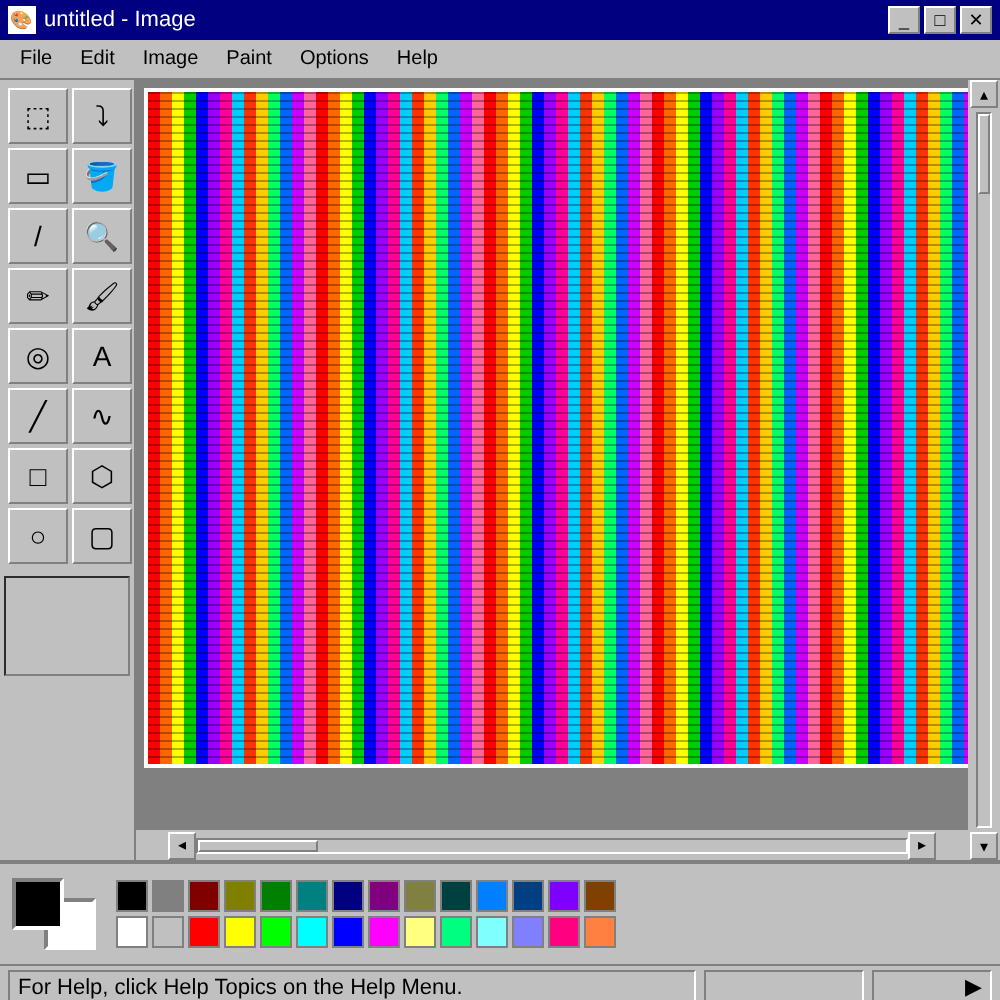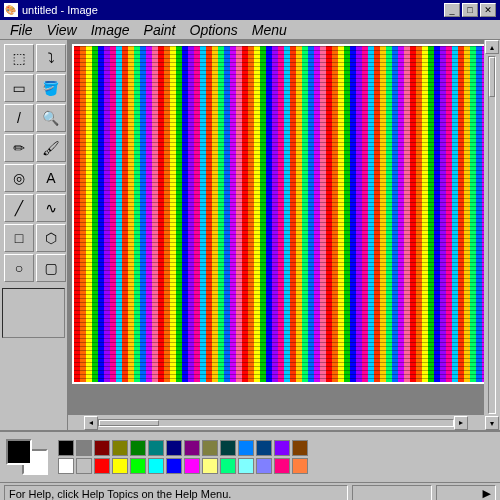--- a/index.html
+++ b/index.html
@@ -60,22 +60,21 @@
       height: 20px;
       display: flex;
       align-items: center;
       padding: 2px 4px;
       border-bottom: 1px solid #808080;
       gap: 2px;
     }
     .menu-item {
       padding: 1px 6px;
       cursor: pointer;
-      font-size: 14px;
-      font-style: italic;
+      font-size: 10px;
     }
 
     
     #main-area {
       display: flex;
       height: 390px;
       background: #c0c0c0;
     }
 
     
@@ -352,25 +351,25 @@
   </div>
   <div id="title-controls">
     <div class="title-btn">_</div>
     <div class="title-btn">□</div>
     <div class="title-btn">✕</div>
   </div>
 </div>
 
 <div id="menu-bar">
     <div class="menu-item">File</div>
-    <div class="menu-item">View</div>
+    <div class="menu-item">Edit</div>
     <div class="menu-item">Image</div>
     <div class="menu-item">Paint</div>
     <div class="menu-item">Options</div>
-    <div class="menu-item">Menu</div>
+    <div class="menu-item">Help</div>
   </div>
 
 <div id="main-area">
 
   <div id="toolbar">
     <div id="tool-grid">
         <div class="tool-btn">⬚</div>
         <div class="tool-btn">⤵</div>
         <div class="tool-btn">▭</div>
         <div class="tool-btn">🪣</div>

